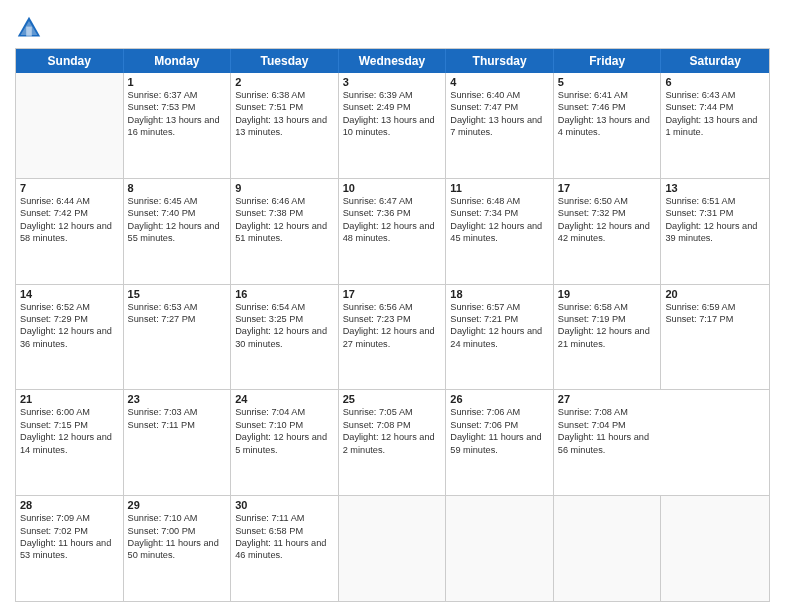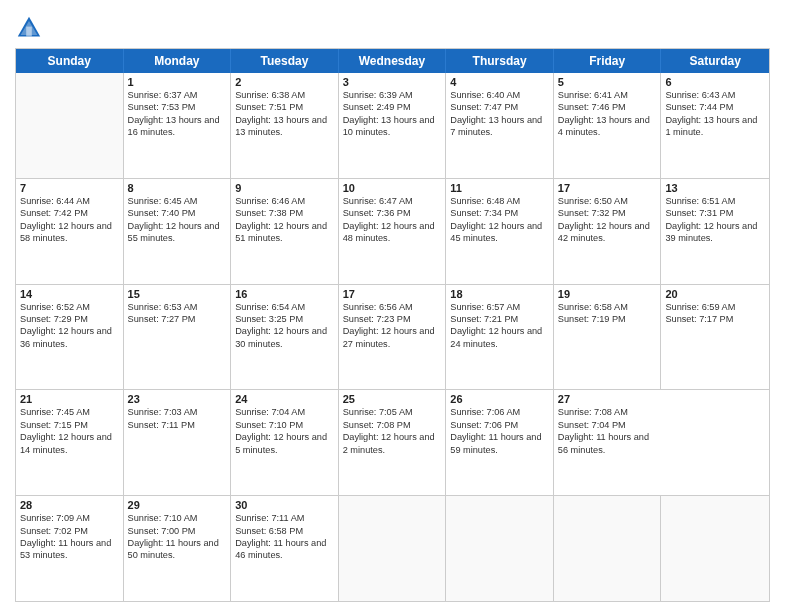--- a/index.html
+++ b/index.html
@@ -258,31 +258,32 @@
           <div class="cal-cell">
             <div class="day-number">18</div>
             <div class="cell-line">Sunrise: 6:57 AM</div>
             <div class="cell-line">Sunset: 7:21 PM</div>
             <div class="cell-line">Daylight: 12 hours and 24 minutes.</div>
           </div>
           <div class="cal-cell">
             <div class="day-number">19</div>
             <div class="cell-line">Sunrise: 6:58 AM</div>
             <div class="cell-line">Sunset: 7:19 PM</div>
+            <div class="cell-line">Daylight: 12 hours and 21 minutes.</div>
           </div>
           <div class="cal-cell">
             <div class="day-number">20</div>
             <div class="cell-line">Sunrise: 6:59 AM</div>
             <div class="cell-line">Sunset: 7:17 PM</div>
           </div>
         </div>
         <div class="cal-row">
           <div class="cal-cell">
             <div class="day-number">21</div>
-            <div class="cell-line">Sunrise: 7:45 AM</div>
+            <div class="cell-line">Sunrise: 6:00 AM</div>
             <div class="cell-line">Sunset: 7:15 PM</div>
             <div class="cell-line">Daylight: 12 hours and 14 minutes.</div>
           </div>
           <div class="cal-cell">
             <div class="day-number">23</div>
             <div class="cell-line">Sunrise: 7:03 AM</div>
             <div class="cell-line">Sunset: 7:11 PM</div>
           </div>
           <div class="cal-cell">
             <div class="day-number">24</div>

